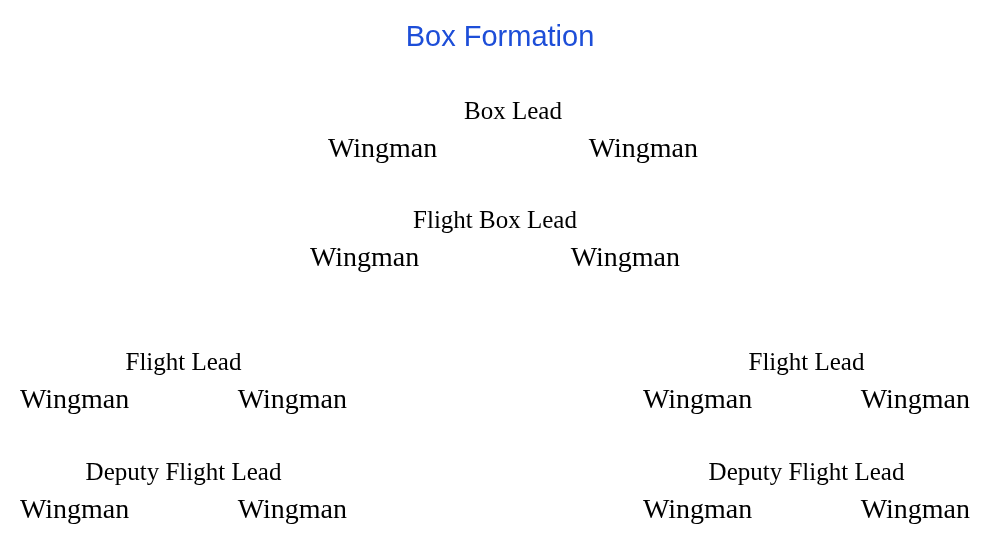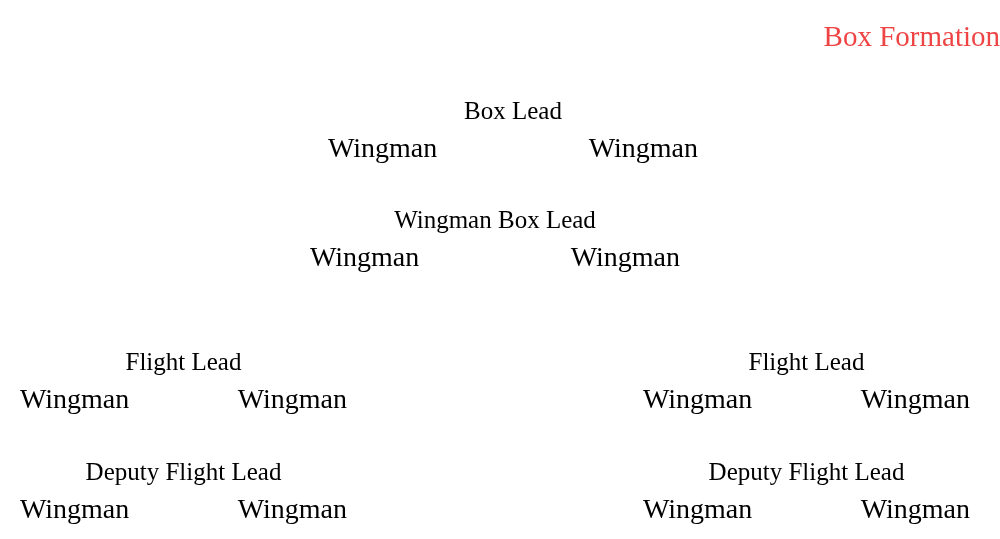--- a/index.html
+++ b/index.html
@@ -24,25 +24,25 @@
     top: 0;
     width: 1000px;
     height: 539px;
   }
 
   
   .diagram-title {
     position: absolute;
     left: 0;
     width: 1000px;
-    text-align: right;
-    font-family: Liberation Serif, serif;
+    text-align: center;
+    font-family: Liberation Sans, sans-serif;
     font-size: 29px;
     line-height: 34px;
-    color: #ef4444;
+    color: #1d4ed8;
     white-space: nowrap;
   }
 
   
   .formation-group {
     position: absolute;
     white-space: nowrap;
   }
 
   .lead-label {
@@ -80,21 +80,21 @@
 
   <div class="formation-group" style="left:328px; top:96px; width:370px; height:70px;">
     <div class="lead-label" style="top:0px;">Box Lead</div>
     <div class="wingman-row" style="top:37px;">
       <span class="wingman-label">Wingman</span>
       <span class="wingman-label">Wingman</span>
     </div>
   </div>
 
   <div class="formation-group" style="left:310px; top:205px; width:370px; height:70px;">
-    <div class="lead-label" style="top:0px;">Wingman Box Lead</div>
+    <div class="lead-label" style="top:0px;">Flight Box Lead</div>
     <div class="wingman-row" style="top:37px;">
       <span class="wingman-label">Wingman</span>
       <span class="wingman-label">Wingman</span>
     </div>
   </div>
 
   <div class="formation-group" style="left:20px; top:347px; width:327px; height:70px;">
     <div class="lead-label" style="top:0px;">Flight Lead</div>
     <div class="wingman-row" style="top:37px;">
       <span class="wingman-label">Wingman</span>

